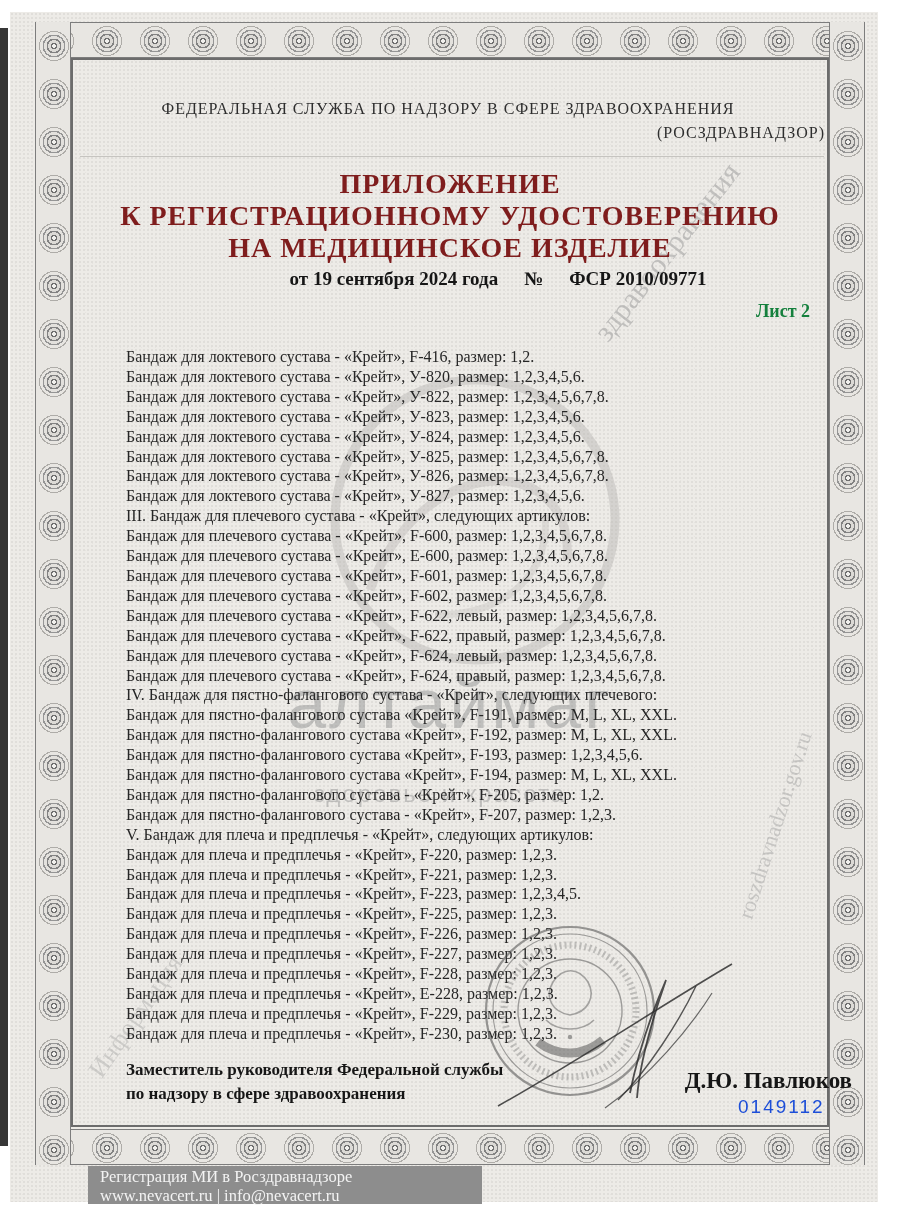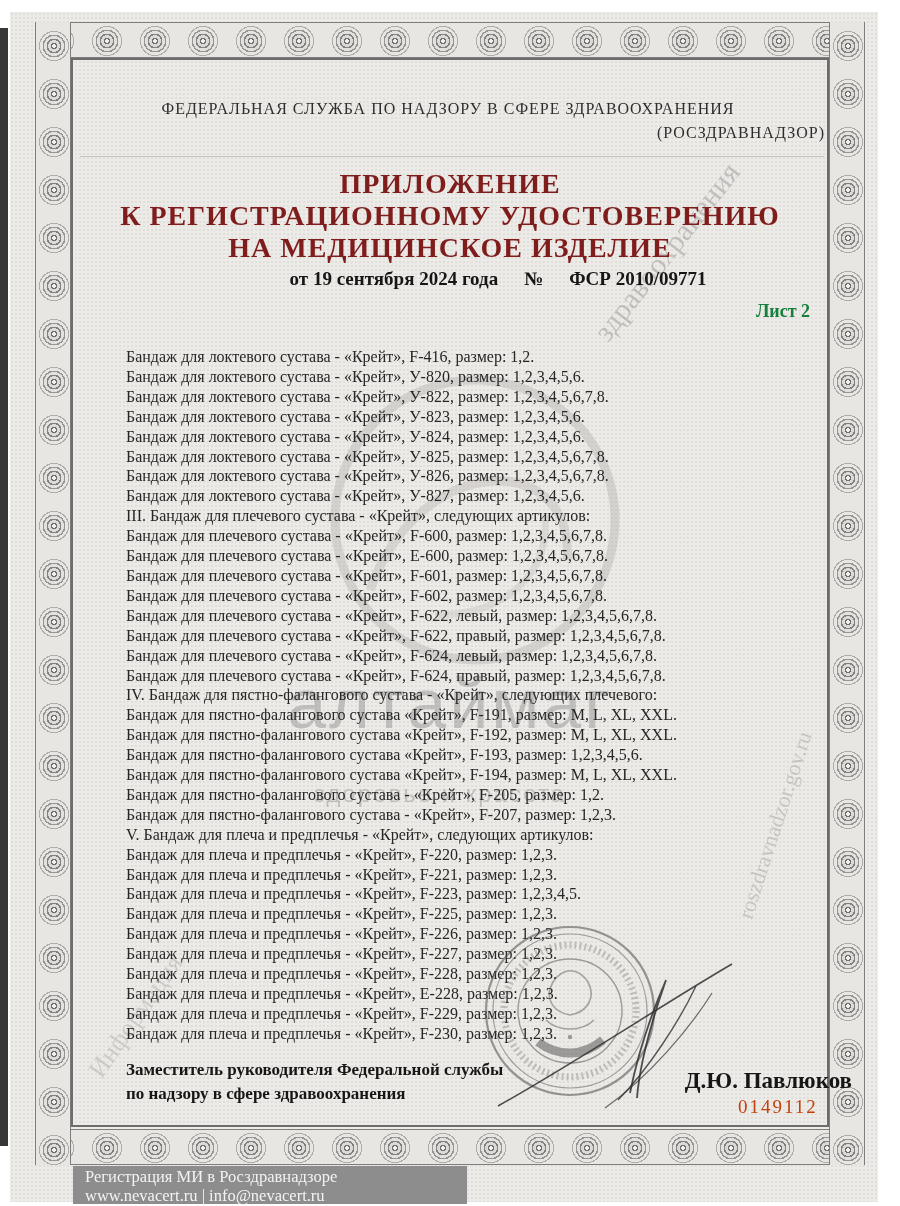--- a/index.html
+++ b/index.html
@@ -23,22 +23,22 @@
   
   .header-line{left:71px;width:754px;text-align:center;font-size:16px;letter-spacing:1px;color:#2e2e2e;}
   .rule{left:80px;top:156px;width:744px;height:1px;background:#c6c4c0;}
   .title-line{left:71px;width:758px;text-align:center;font-weight:bold;font-size:28px;letter-spacing:1px;color:#7f1d1d;}
   .date-row{left:71px;top:268px;width:758px;display:flex;justify-content:center;gap:26px;
             transform:translateX(48px);font-weight:bold;font-size:19px;color:#161616;}
   .sheet{left:700px;top:301px;width:110px;text-align:right;font-weight:bold;font-size:18px;color:#15803d;}
   .doc-list{left:126px;top:347px;width:640px;font-size:16px;line-height:19.9px;color:#262626;}
   .sig-line{left:126px;font-weight:bold;font-size:17px;color:#161616;}
   .sig-name{left:640px;top:1068px;width:170px;text-align:right;font-weight:bold;font-size:23px;color:#161616;margin-left:42px;}
-  .serial{left:738px;top:1096px;font-family:Liberation Serif, serif;font-size:19px;letter-spacing:2px;color:#c2410c;}
-  .footer-bar{left:73px;top:1166px;width:394px;height:38px;background:#8d8d8d;color:#f3f3f3;
+  .serial{left:738px;top:1096px;font-family:Liberation Sans, sans-serif;font-size:19px;letter-spacing:2px;color:#1d4ed8;}
+  .footer-bar{left:88px;top:1166px;width:394px;height:38px;background:#8d8d8d;color:#f3f3f3;
               font-size:16.5px;line-height:19px;padding:1px 0 0 12px;box-sizing:border-box;}
   
   .wm{color:#979797;pointer-events:none;}
   .wm-brand{left:140px;top:664px;width:620px;text-align:center;font-family:"Liberation Sans", sans-serif;
             font-weight:normal;font-size:70px;letter-spacing:3px;opacity:.52;}
   .wm-brand-sub{left:140px;top:752px;width:600px;text-align:center;font-family:"Liberation Sans", sans-serif;
             font-size:24px;letter-spacing:2px;opacity:.5;margin-top:28px;}
   .wm-diag{transform-origin:0 50%;font-size:30px;opacity:.5;white-space:nowrap;}
 </style>
 </head>

